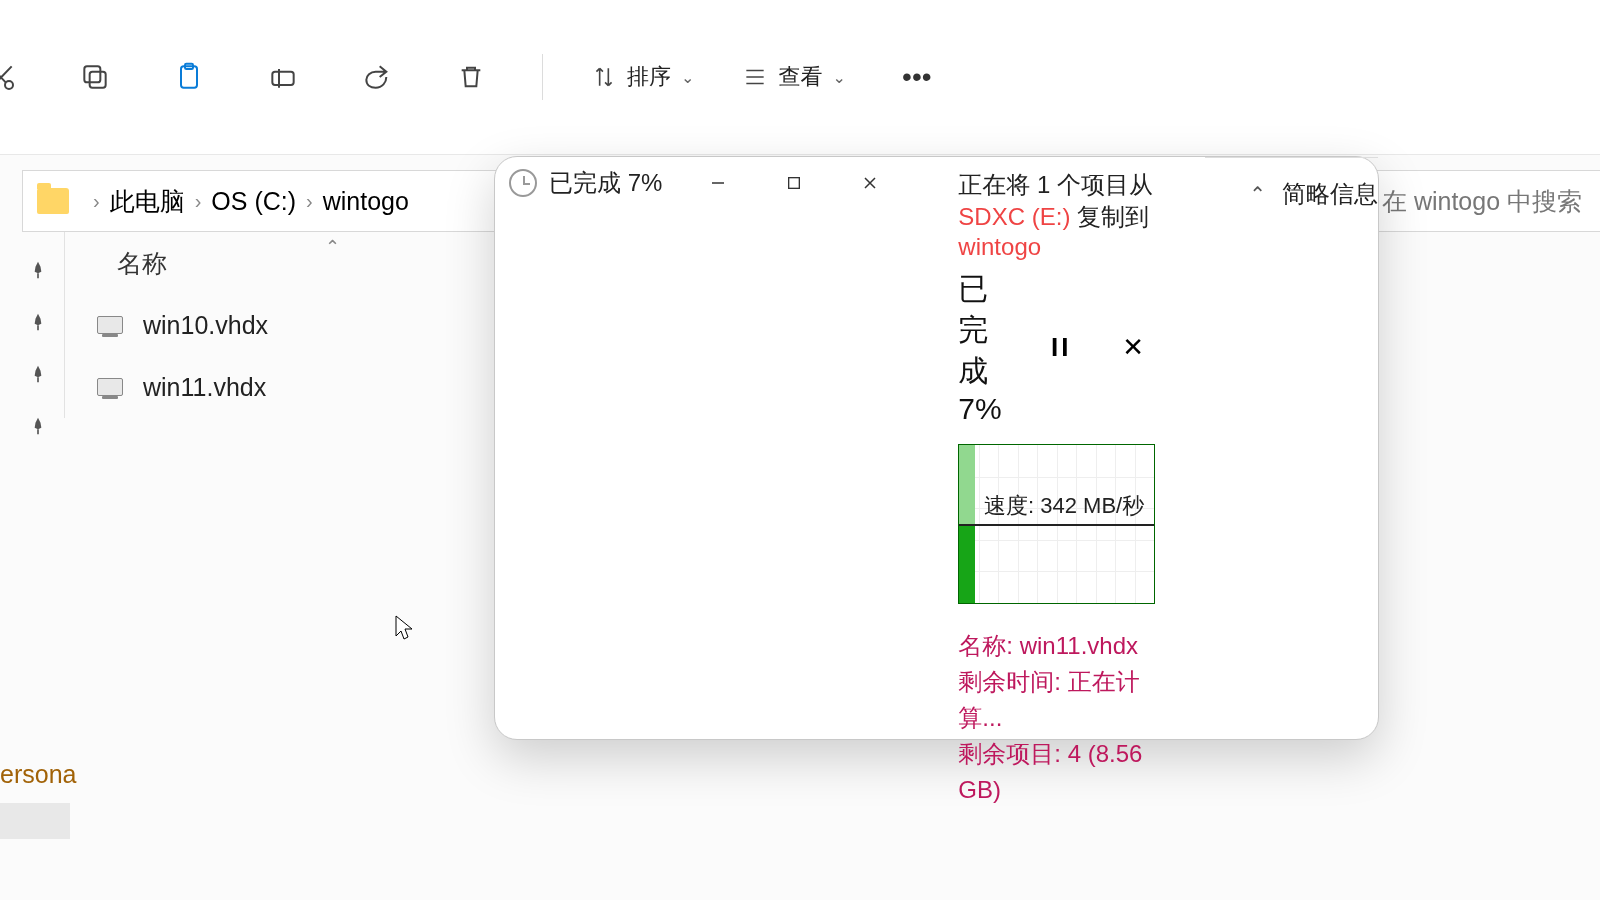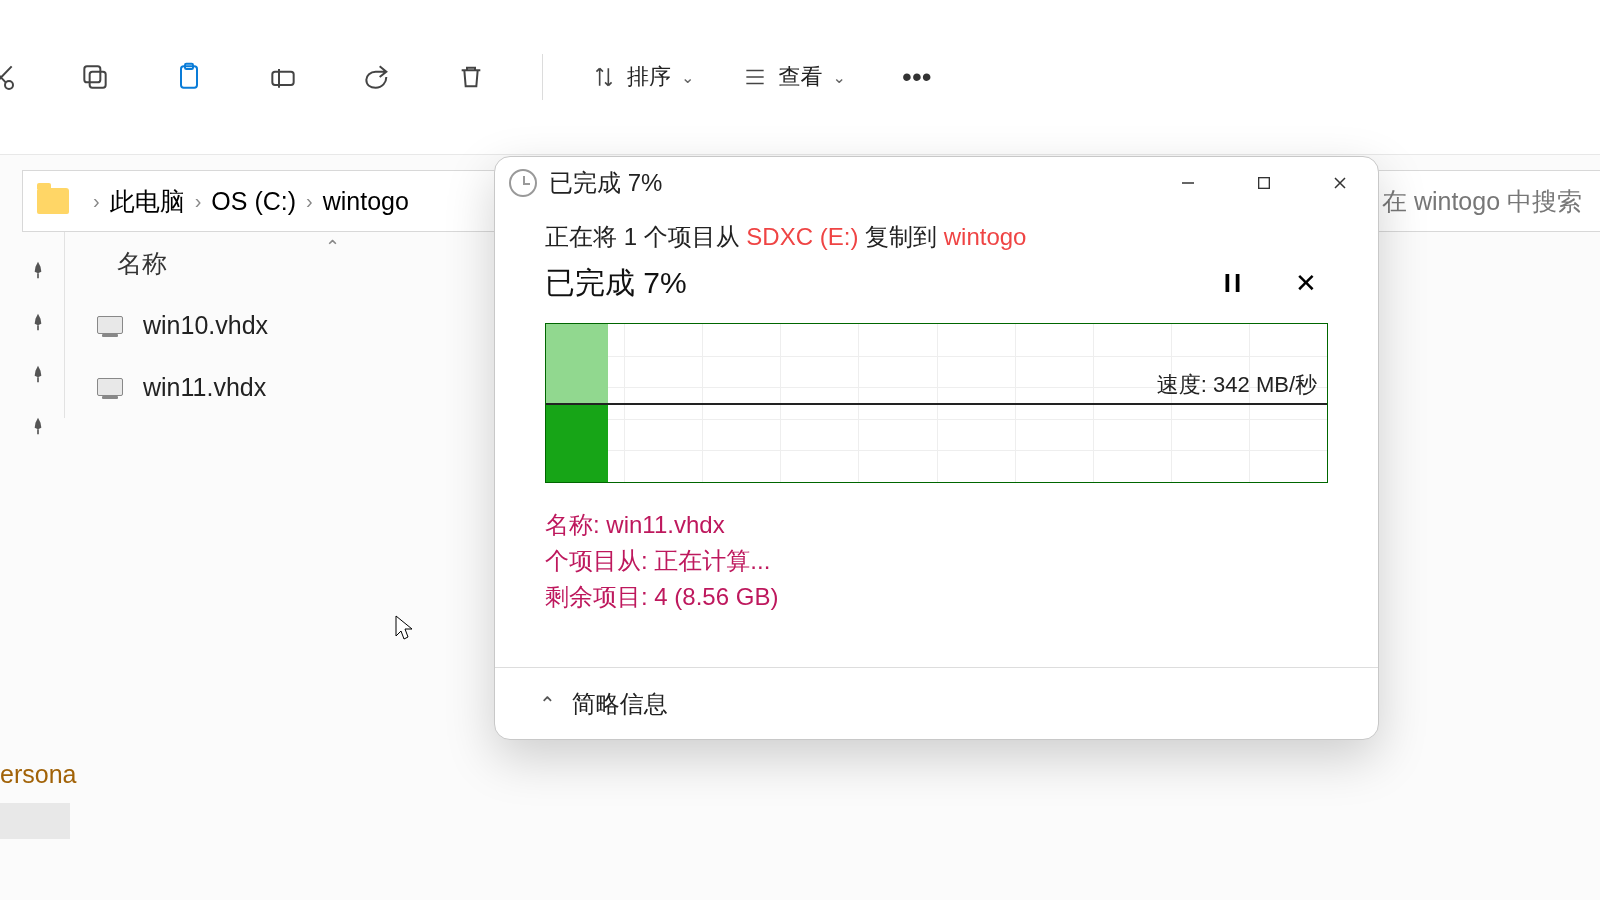--- a/index.html
+++ b/index.html
@@ -54,23 +54,23 @@
   .disk-ic::after { content:""; position:absolute; bottom:-4px; left:4px; right:4px; height:3px; background:#888; border-radius:1px; }
 
   
   .nav-tree { position:absolute; left:0; top:754px; width:70px; font-size:25px; color:#a16207; }
   .nav-item { padding:6px 0 6px 0; }
   .nav-item.sel { background:#e8e8e8; height:36px; margin-top:8px; }
 
   
   .dialog {
     position:absolute; left:494px; top:156px; width:885px; height:584px;
-    background:#fff; border:1px solid #c8c8c8; border-radius:16px;
+    background:#fff; border:1px solid #c8c8c8; border-radius:23px;
     box-shadow: 0 18px 50px rgba(0,0,0,0.18);
-    display:flex; flex-direction:column;
+    display:flex; flex-direction:row;
   }
   .dlg-titlebar {
     height:52px; display:flex; align-items:center; padding:0 6px 0 14px; gap:12px;
   }
   .clock-ic {
     width:28px; height:28px; border:2px solid #999; border-radius:50%; position:relative;
   }
   .clock-ic::before { content:""; position:absolute; left:12px; top:5px; width:2px; height:9px; background:#999; }
   .clock-ic::after  { content:""; position:absolute; left:12px; top:12px; width:7px; height:2px; background:#999; }
   .dlg-title { font-size:24px; color:#222; flex:0 0 auto; }
@@ -267,21 +267,21 @@
       <div class="grid-v" style="left:80%"></div>
       <div class="grid-v" style="left:90%"></div>
       <div class="fill-top" style="width:8%"></div>
       <div class="fill-bot" style="width:8%"></div>
       <div class="mid"></div>
       <div class="speed">速度: 342 MB/秒</div>
     </div>
 
     <div class="details">
       <div><span>名称: </span><span>win11.vhdx</span></div>
-      <div><span>个项目从: </span><span>正在计算...</span></div>
+      <div><span>剩余时间: </span><span>正在计算...</span></div>
       <div><span>剩余项目: </span><span>4 (8.56 GB)</span></div>
     </div>
   </div>
 
   <div class="dlg-footer">
     <span class="up">⌃</span>
     <span>简略信息</span>
   </div>
 </div>
 

